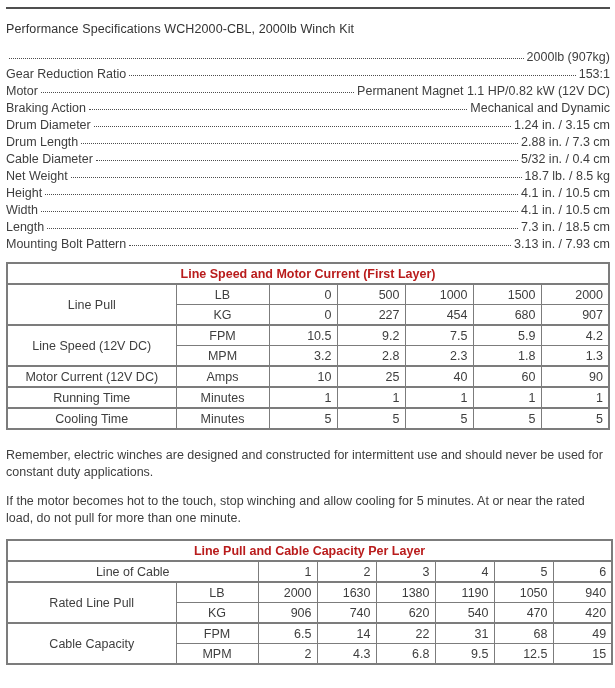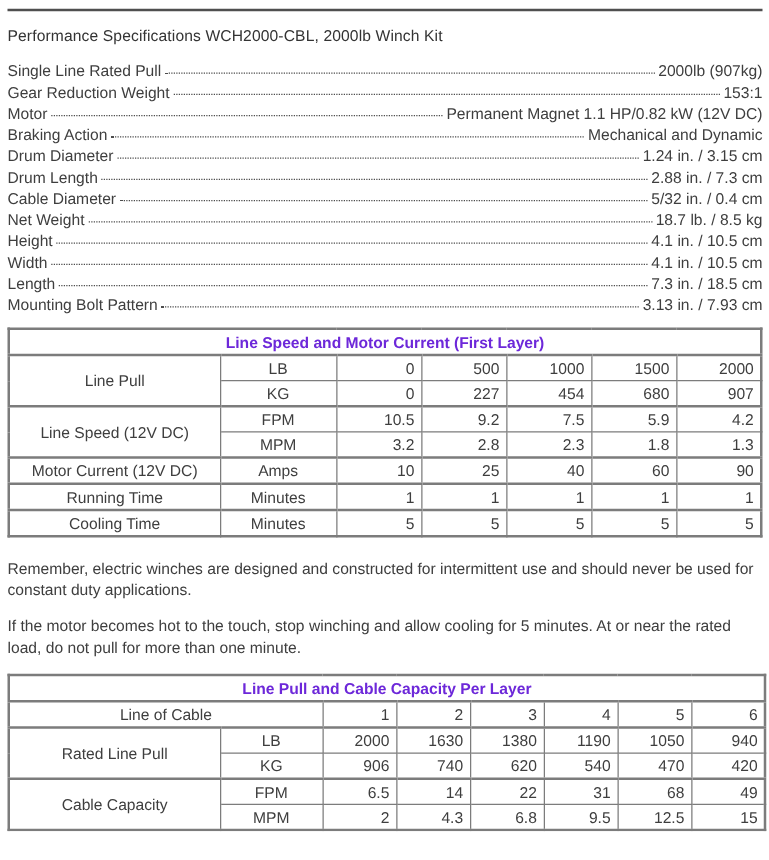--- a/index.html
+++ b/index.html
@@ -64,21 +64,21 @@
   table.spec-table td {
     border: 1px solid #7c7c7c;
     padding: 0 5px;
     height: 19px;
     overflow: hidden;
     white-space: nowrap;
   }
   td.t-title {
     text-align: center;
     font-weight: bold;
-    color: #6d28d9;
+    color: #b91c1c;
     border-bottom: 2px solid #7c7c7c;
   }
   tr.group-start td { border-top: 2px solid #7c7c7c; }
   td.row-label { text-align: center; vertical-align: middle; margin-top: 44px; }
   td.unit-cell { text-align: center; }
   td.value-cell { text-align: right; }
 
   .note {
     font-size: 12.5px;
     line-height: 16.5px;
@@ -91,26 +91,25 @@
 <body>
 
 <div class="page">
 
   <hr class="title-rule">
 
   <h2 class="section-subtitle">Performance Specifications WCH2000-CBL, 2000lb Winch Kit</h2>
 
   <div class="spec-list">
       <div class="spec-row">
-        <span class="spec-label">Single Line Rated Pull</span>
         <span class="spec-leader"></span>
         <span class="spec-value">2000lb (907kg)</span>
       </div>
       <div class="spec-row">
-        <span class="spec-label">Gear Reduction Weight</span>
+        <span class="spec-label">Gear Reduction Ratio</span>
         <span class="spec-leader"></span>
         <span class="spec-value">153:1</span>
       </div>
       <div class="spec-row">
         <span class="spec-label">Motor</span>
         <span class="spec-leader"></span>
         <span class="spec-value">Permanent Magnet 1.1 HP/0.82 kW (12V DC)</span>
       </div>
       <div class="spec-row">
         <span class="spec-label">Braking Action</span>

